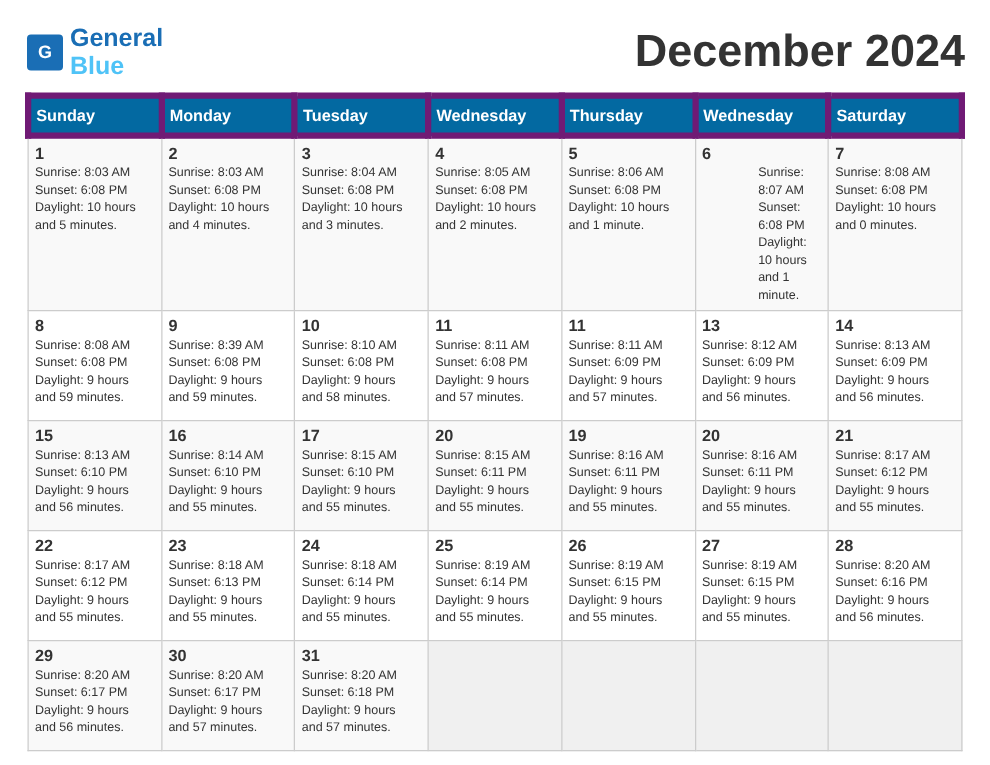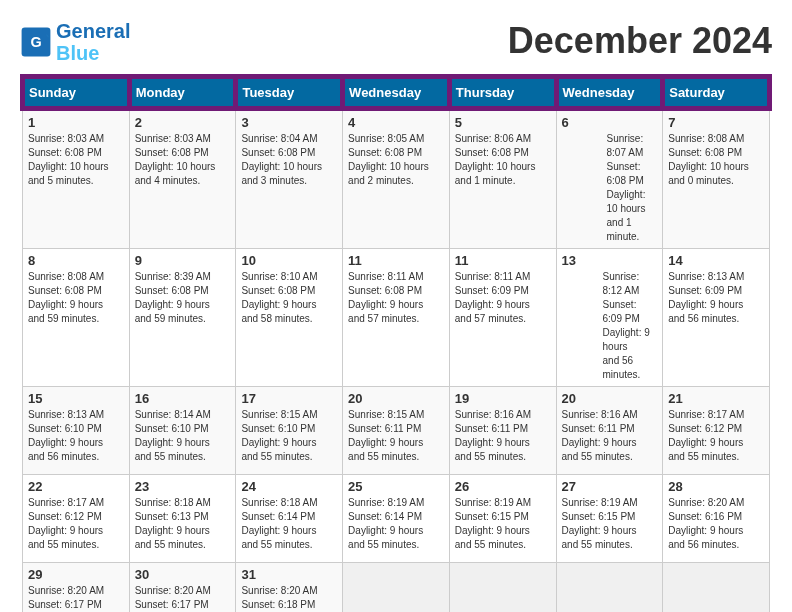--- a/index.html
+++ b/index.html
@@ -204,21 +204,21 @@
         </td>
         <td>
           <span class="day-num">11</span>
           <div class="day-info" style="white-space: pre-line;">Sunrise: 8:11 AM
 Sunset: 6:09 PM
 Daylight: 9 hours
 and 57 minutes.</div>
         </td>
         <td>
           <span class="day-num">13</span>
-          <div class="day-info" style="white-space: pre-line; margin-left: 41px;">Sunrise: 8:12 AM
+          <div class="day-info" style="white-space: pre-line;">Sunrise: 8:12 AM
 Sunset: 6:09 PM
 Daylight: 9 hours
 and 56 minutes.</div>
         </td>
         <td>
           <span class="day-num">14</span>
           <div class="day-info" style="white-space: pre-line;">Sunrise: 8:13 AM
 Sunset: 6:09 PM
 Daylight: 9 hours
 and 56 minutes.</div>

